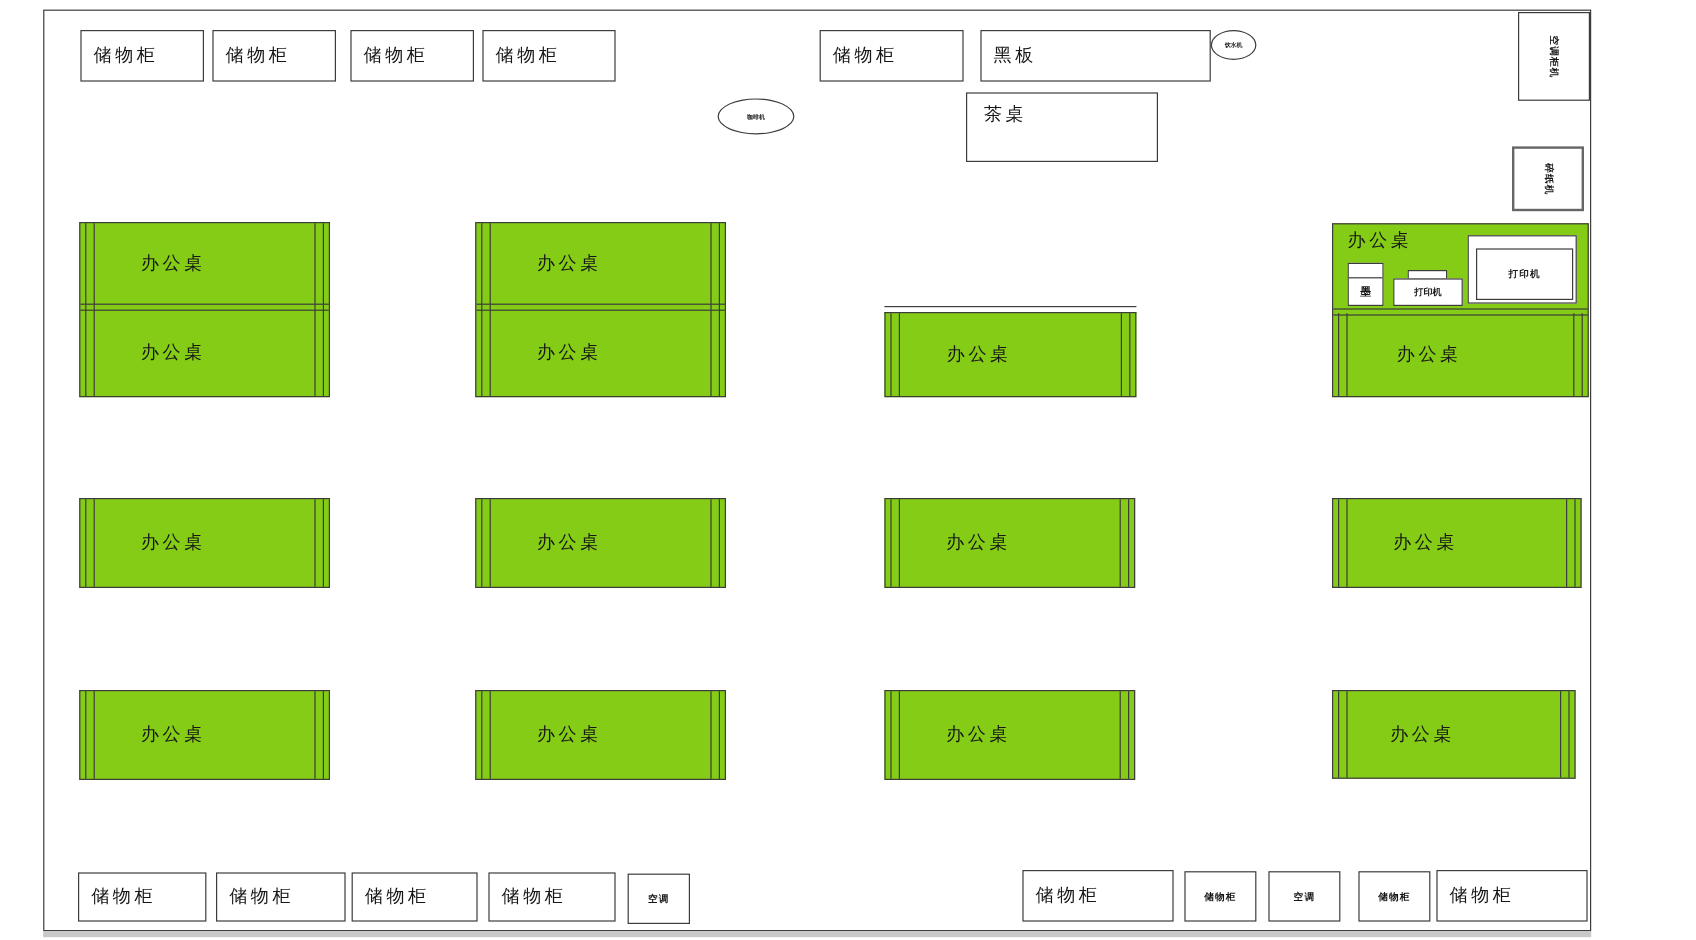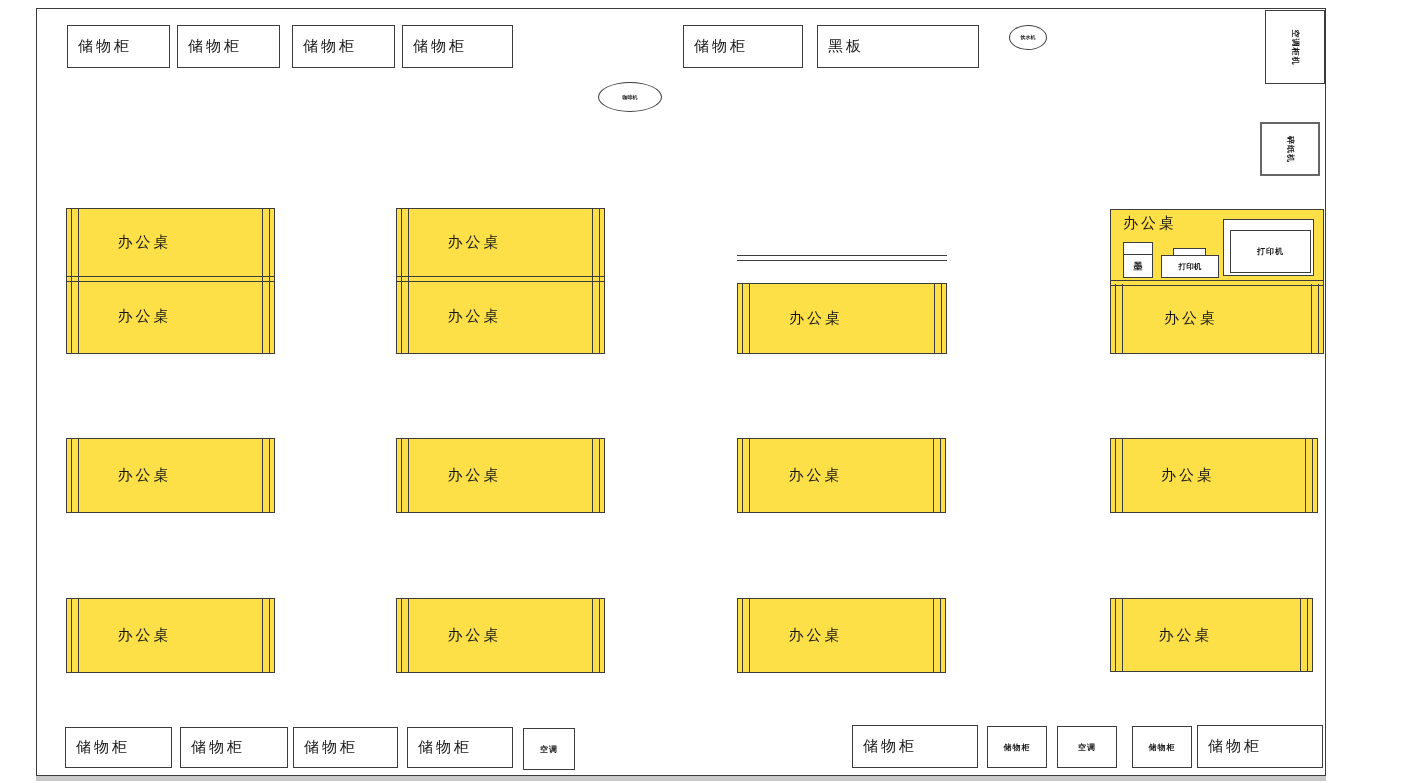--- a/index.html
+++ b/index.html
@@ -3,21 +3,21 @@
 <meta charset="utf-8">
 <style>
   html,body{margin:0;padding:0;background:#fff;}
   .canvas{position:relative;width:1413px;height:783px;background:#ffffff;
           font-family:"Liberation Serif", serif;color:#161616;overflow:hidden;}
   .box{position:absolute;border:1px solid #3c3c3c;background:#fff;box-sizing:border-box;}
   .room{position:absolute;border:1px solid #3c3c3c;background:#fff;box-sizing:border-box;}
   .lbl{font-size:15px;letter-spacing:3px;white-space:nowrap;}
   .flex{display:flex;align-items:center;}
   .cab{padding-left:10px;}
-  .unit{position:absolute;border:1px solid #3c3c3c;background:#fde047;box-sizing:border-box;margin-top:23px;}
+  .unit{position:absolute;border:1px solid #3c3c3c;background:#84cc16;box-sizing:border-box;}
   .strip{position:absolute;top:0;bottom:0;width:6px;border-left:1px solid #3c3c3c;border-right:1px solid #3c3c3c;}
   .strip.l{left:4px}.strip.r{right:4px}
   .hdbl{position:absolute;left:0;right:0;height:4px;border-top:1px solid #3c3c3c;border-bottom:1px solid #3c3c3c;}
   .cell{position:absolute;left:0;right:0;display:flex;align-items:center;justify-content:center;
         padding-right:52px;box-sizing:border-box;}
   .ellipse{position:absolute;border:1px solid #3c3c3c;border-radius:50%;background:#fff;
            display:flex;align-items:center;justify-content:center;box-sizing:border-box;}
   .tiny{font-size:8px;font-weight:bold;letter-spacing:0;transform:scale(0.62);white-space:nowrap;}
   .small{font-size:9px;font-weight:bold;letter-spacing:1px;white-space:nowrap;}
   .vwrap{position:absolute;left:0;right:0;top:0;bottom:0;display:flex;align-items:center;justify-content:center;}
@@ -41,22 +41,25 @@
   <div class="box flex cab" style="left:292px;top:25px;width:103px;height:43px;">
       <span class="lbl">储物柜</span>
     </div>
   <div class="box flex cab" style="left:402px;top:25px;width:111px;height:43px;">
       <span class="lbl">储物柜</span>
     </div>
   <div class="box flex cab" style="left:683px;top:25px;width:120px;height:43px;">
       <span class="lbl">储物柜</span>
     </div>
 
-  <div class="box flex cab" style="left:817px;top:25px;width:162px;height:43px;">
+  <div class="box flex cab" style="left:817px;top:25px;width:192px;height:43px;">
       <span class="lbl">黑板</span>
+    </div>
+  <div class="box" style="left:805px;top:77px;width:160px;height:58px;">
+      <span class="lbl" style="position:absolute;left:14px;top:8px;">茶桌</span>
     </div>
 
   <div class="ellipse" style="left:598px;top:82px;width:64px;height:30px;">
       <span class="tiny">咖啡机</span>
     </div>
   <div class="ellipse" style="left:1009px;top:25px;width:38px;height:25px;">
       <span class="tiny">饮水机</span>
     </div>
 
   <div class="box" style="left:1265px;top:10px;width:60px;height:74px;">

